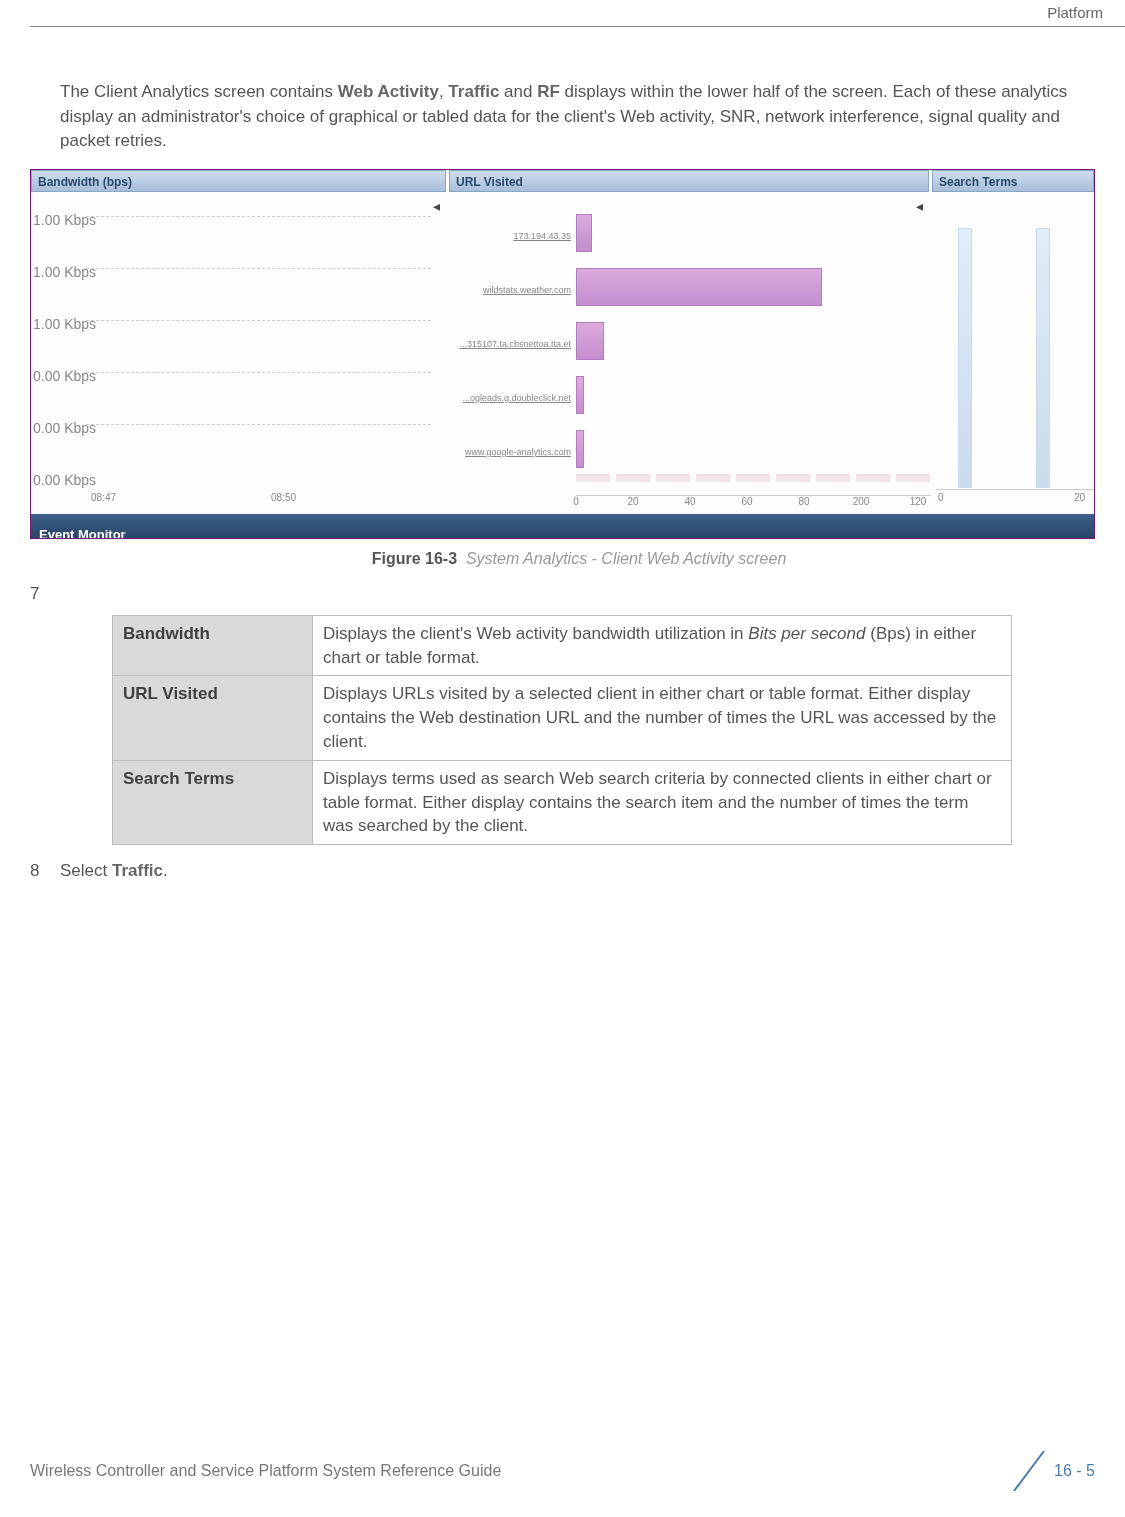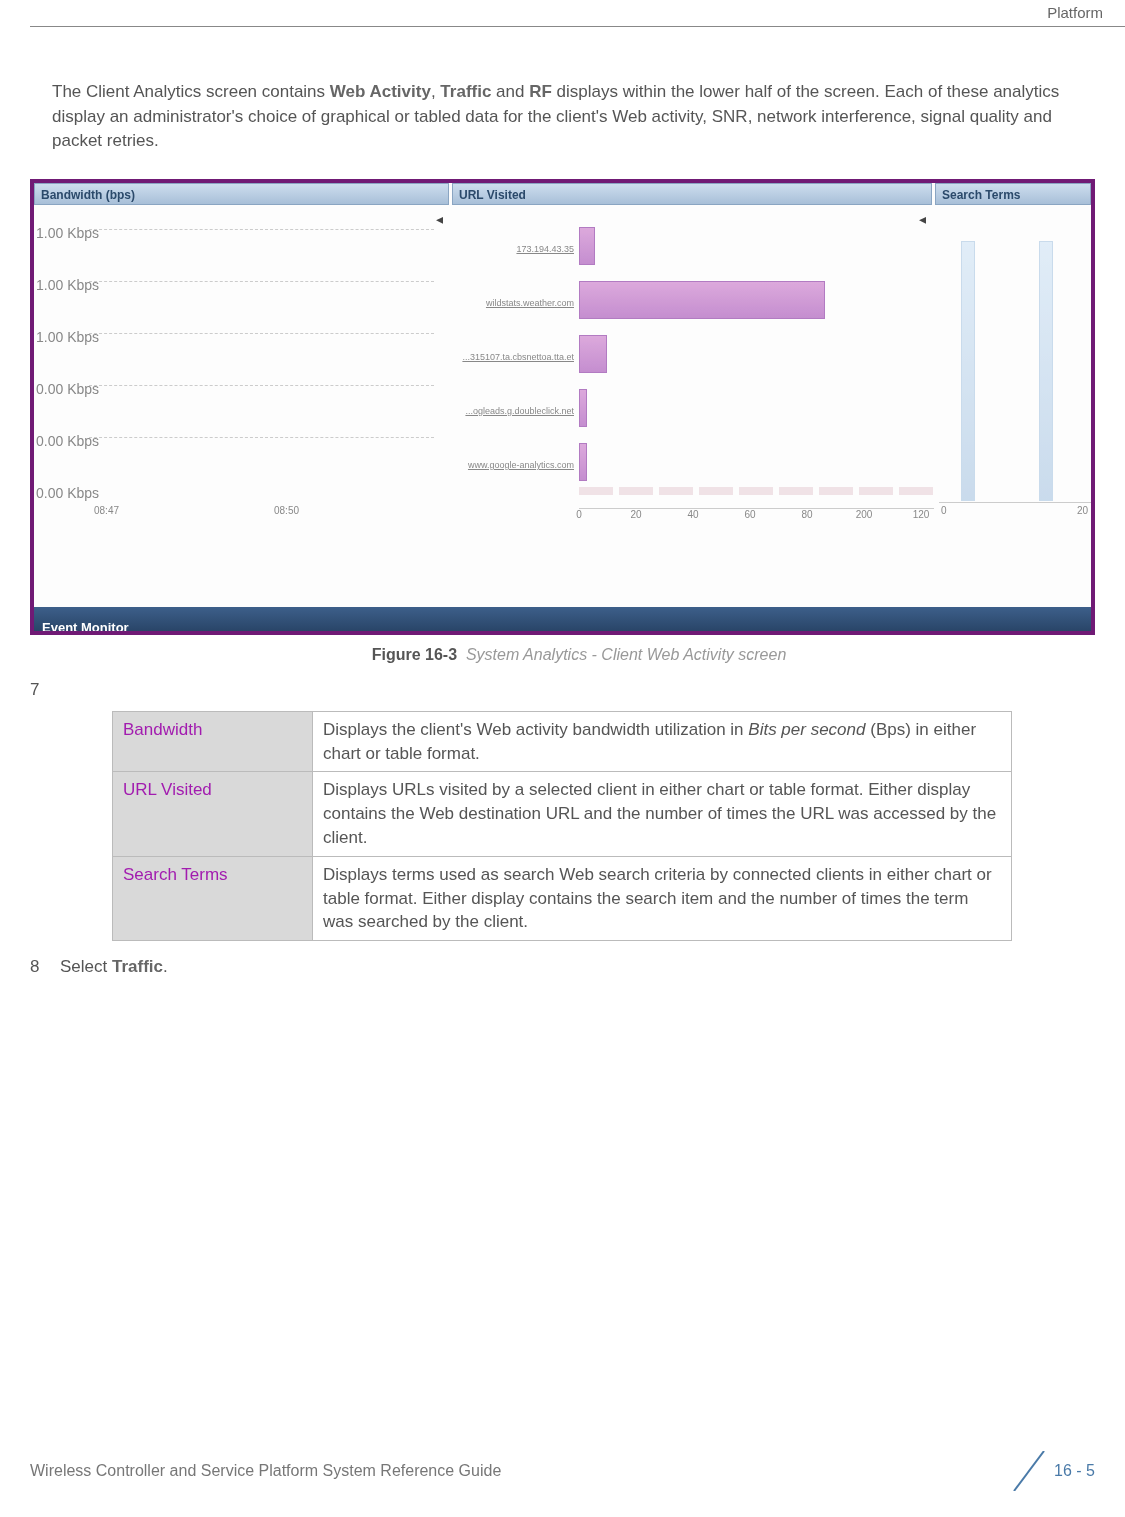--- a/index.html
+++ b/index.html
@@ -27,29 +27,29 @@
     right: 22px;
     font-size: 15px;
     color: #666;
   }
   .content {
     position: absolute;
     top: 80px;
     left: 30px;
     right: 30px;
   }
-  .para-indent { margin-left: 22px; margin-bottom: 8px; }
+  .para-indent { margin-left: 30px; margin-bottom: 8px; }
   .bold-term { font-weight: 600; color: #666; }
   
   .screenshot {
     width: 1065px;
-    height: 456px;
-    border: 4px solid #701a75;
+    height: 370px;
+    border: 1px solid #701a75;
     position: relative;
-    margin-top: 25px;
+    margin-top: 15px;
     background: #fdfdfd;
     overflow: hidden;
   }
   .panel-title {
     position: absolute;
     top: 0;
     height: 22px;
     background: linear-gradient(#cdddee, #a8bfd8);
     border: 1px solid #8aa5c2;
     font-size: 12px;
@@ -185,22 +185,22 @@
   table.def td {
     border: 1px solid #bbb;
     padding: 6px 10px;
     vertical-align: top;
     font-size: 17px;
     line-height: 1.4;
     color: #555;
   }
   table.def td.label {
     background: #d9d9d9;
-    font-weight: 400;
-    color: #a21caf;
+    font-weight: 700;
+    color: #404040;
     width: 200px;
   }
   .italic { font-style: italic; }
   
   .footer {
     position: absolute;
     bottom: 26px;
     left: 30px;
     right: 30px;
     display: flex;

